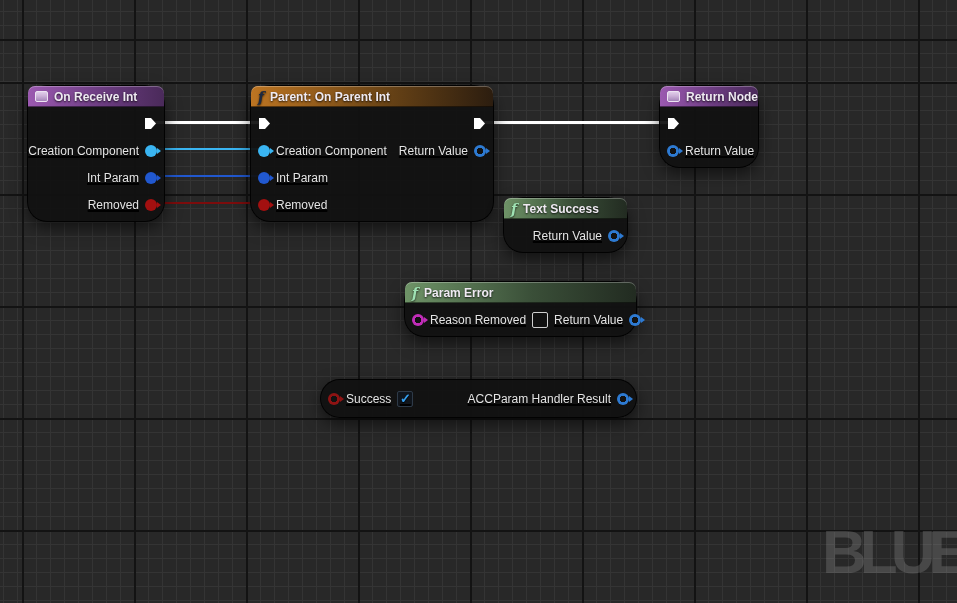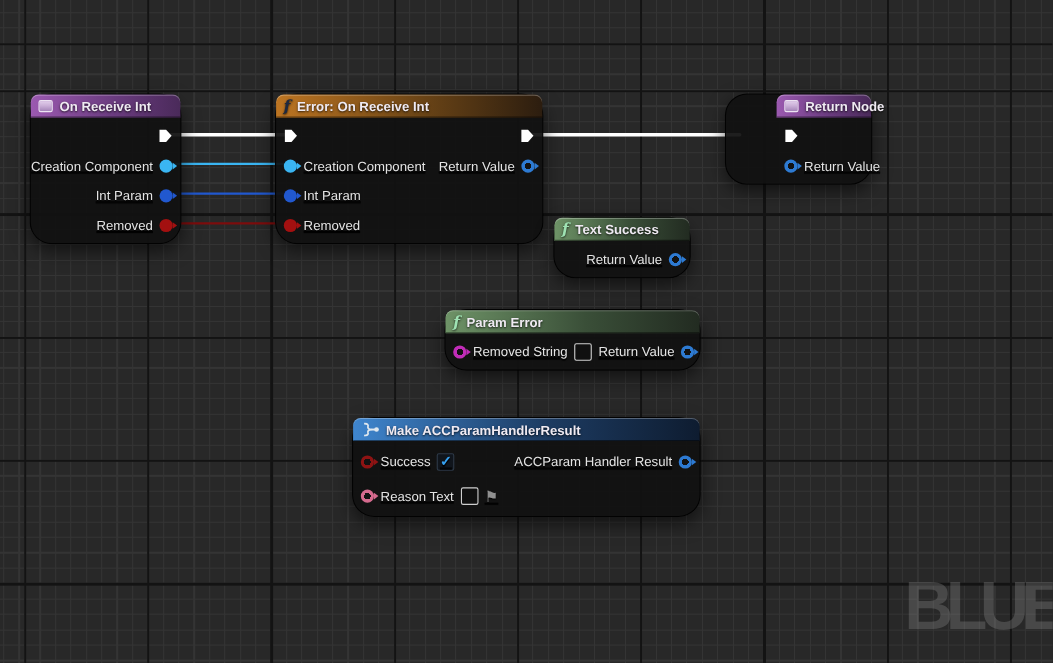--- a/index.html
+++ b/index.html
@@ -132,21 +132,21 @@
     <div class="row out">
       <span>Removed</span>
       <span class="pin filled" style="--c: #a31010;"></span>
     </div>
   </div>
 </div>
 
 <div class="node" style="left:250px;top:85px;width:244px;">
   <div class="nhead parent">
     <span class="ic-fn dark">f</span>
-    <span>Error: On Receive Int</span>
+    <span>Parent: On Parent Int</span>
   </div>
   <div class="nbody">
     <div class="row split">
       <svg class="execpin" width="13" height="13" viewBox="0 0 13 13">
           <polygon points="1,1 7,1 12,6.5 7,12 1,12" fill="#ffffff"></polygon>
         </svg>
       <svg class="execpin" width="13" height="13" viewBox="0 0 13 13">
           <polygon points="1,1 7,1 12,6.5 7,12 1,12" fill="#ffffff"></polygon>
         </svg>
     </div>
@@ -164,21 +164,21 @@
       <span class="pin filled" style="--c: #2158cf;"></span>
       <span>Int Param</span>
     </div>
     <div class="row">
       <span class="pin filled" style="--c: #a31010;"></span>
       <span>Removed</span>
     </div>
   </div>
 </div>
 
-<div class="node" style="left:659px;top:85px;width:134px;padding-left:46px;">
+<div class="node" style="left:659px;top:85px;width:100px;">
   <div class="nhead event">
     <span class="ic-event"></span>
     <span>Return Node</span>
   </div>
   <div class="nbody">
     <div class="row">
       <svg class="execpin" width="13" height="13" viewBox="0 0 13 13">
           <polygon points="1,1 7,1 12,6.5 7,12 1,12" fill="#ffffff"></polygon>
         </svg>
     </div>
@@ -204,52 +204,38 @@
 
 <div class="node" style="left:404px;top:281px;width:233px;">
   <div class="nhead pure">
     <span class="ic-fn green">f</span>
     <span>Param Error</span>
   </div>
   <div class="nbody">
     <div class="row split">
       <div class="pgroup">
         <span class="pin hollow" style="--c: #c12cb8;"></span>
-        <span>Removed String</span>
+        <span>Reason Removed</span>
         <input class="txtbox" type="text" value="" style="">
       </div>
       <div class="pgroup">
         <span>Return Value</span>
         <span class="pin hollow" style="--c: #2d7ad2;"></span>
       </div>
     </div>
   </div>
 </div>
 
 <div class="node" style="left:320px;top:379px;width:317px;">
-  <div class="nhead struct">
-    <svg class="ic-struct" width="17" height="13" viewBox="0 0 17 13">
-      <path d="M3 1 Q7.5 1 6.5 4 Q6 6 9.5 6.5 Q6 7 6.5 9 Q7.5 12 3 12" fill="none" stroke="#dfe7ee" stroke-width="1.6"></path>
-      <rect x="9" y="5.6" width="4" height="1.8" fill="#dfe7ee"></rect>
-      <circle cx="14.3" cy="6.5" r="2.1" fill="#dfe7ee"></circle>
-    </svg>
-    <span>Make ACCParamHandlerResult</span>
-  </div>
   <div class="nbody">
     <div class="row tall split">
       <div class="pgroup">
         <span class="pin hollow" style="--c: #8e1313;"></span>
         <span>Success</span>
         <span class="checkbox checked" id="success-checkbox" style="--check: #35a0f0;"></span>
       </div>
       <div class="pgroup">
         <span>ACCParam Handler Result</span>
         <span class="pin hollow" style="--c: #2d7ad2;"></span>
       </div>
     </div>
-    <div class="row tall">
-      <span class="pin hollow" style="--c: #d56a8e;"></span>
-      <span>Reason Text</span>
-      <input class="txtbox" type="text" value="" style="">
-      <span class="flag">⚑</span>
-    </div>
   </div>
 </div>
 
 </body></html>

